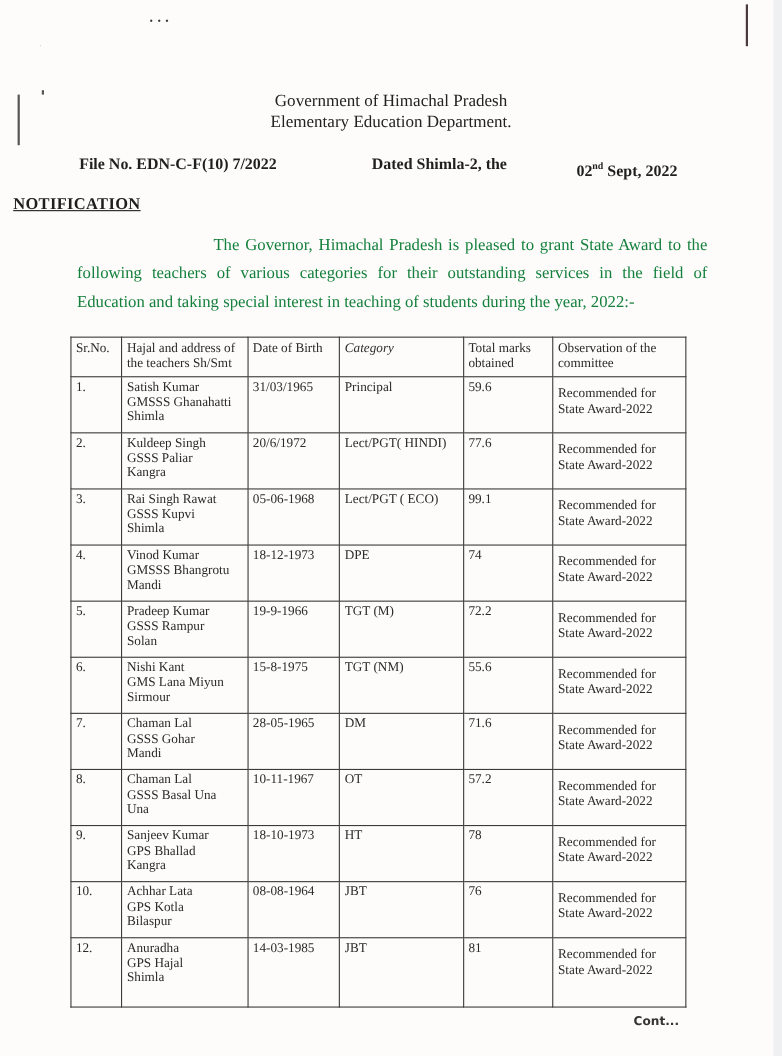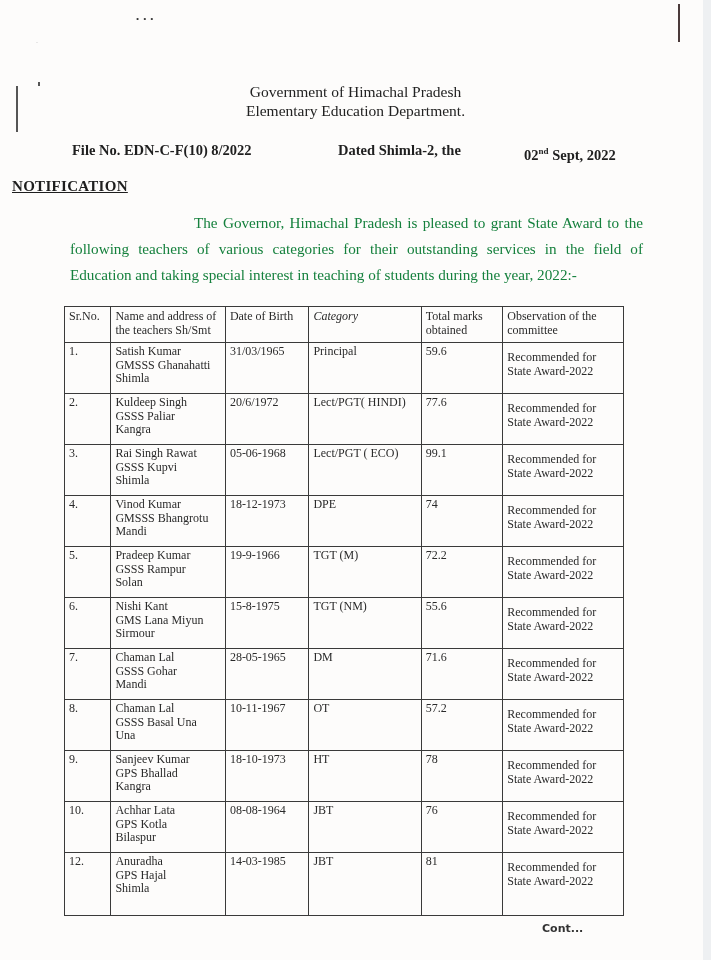--- a/index.html
+++ b/index.html
@@ -41,53 +41,53 @@
   table.awards th { padding-top:3px; height:30px; }
   table.awards td { height:40px; }
   table.awards tr.last td { height:52px; }
   .c-sr { width:36px; }
   .c-name { width:102px; }
   .c-dob { width:72px; }
   .c-cat { width:100px;font-style:italic; }
   .c-marks { width:70px; }
   .c-obs { width:108px; }
   .obs { padding-top:8px !important; }
-  .cont { position:absolute; left:542px; top:922px; font-family:"DejaVu Sans", sans-serif; font-size:11px; font-weight:bold; color:#333; }
+  .cont { position:absolute; left:576px; top:922px; font-family:"DejaVu Sans", sans-serif; font-size:11px; font-weight:bold; color:#333; }
 </style>
 </head>
 <body>
 
 <div class="page">
   <div class="right-edge"></div>
   <div class="mark-top">•••</div>
   <div class="mark-small">·</div>
   <div class="mark-left-bar"></div>
   <div class="mark-left-dot"></div>
   <div class="mark-right-bar"></div>
 
   <div class="header">
     <div>Government of Himachal Pradesh</div>
     <div>Elementary Education Department.</div>
   </div>
 
   <div class="file-row">
-    <span class="file-no">File No.  EDN-C-F(10) 8/2022</span>
+    <span class="file-no">File No.  EDN-C-F(10) 7/2022</span>
     <span class="dated">Dated Shimla-2, the</span>
     <span class="date-val"><span>02</span><sup>nd</sup><span> Sept, 2022</span></span>
   </div>
 
   <div class="title">NOTIFICATION</div>
 
   <div class="para"><span class="indent"></span><span>The Governor, Himachal Pradesh is pleased to grant State Award to the following teachers of various categories for their outstanding services in the field of Education and taking special interest in teaching of students during the year, 2022:-</span></div>
 
   <table class="awards">
     <thead>
       <tr>
         <th class="c-sr">Sr.No.</th>
-        <th class="c-name">Name and address of the teachers Sh/Smt</th>
+        <th class="c-name">Hajal and address of the teachers Sh/Smt</th>
         <th class="c-dob">Date of Birth</th>
         <th class="c-cat">Category</th>
         <th class="c-marks">Total marks obtained</th>
         <th class="c-obs">Observation of the committee</th>
       </tr>
     </thead>
     <tbody id="rows">
         <tr>
           <td>1.</td>
           <td>

